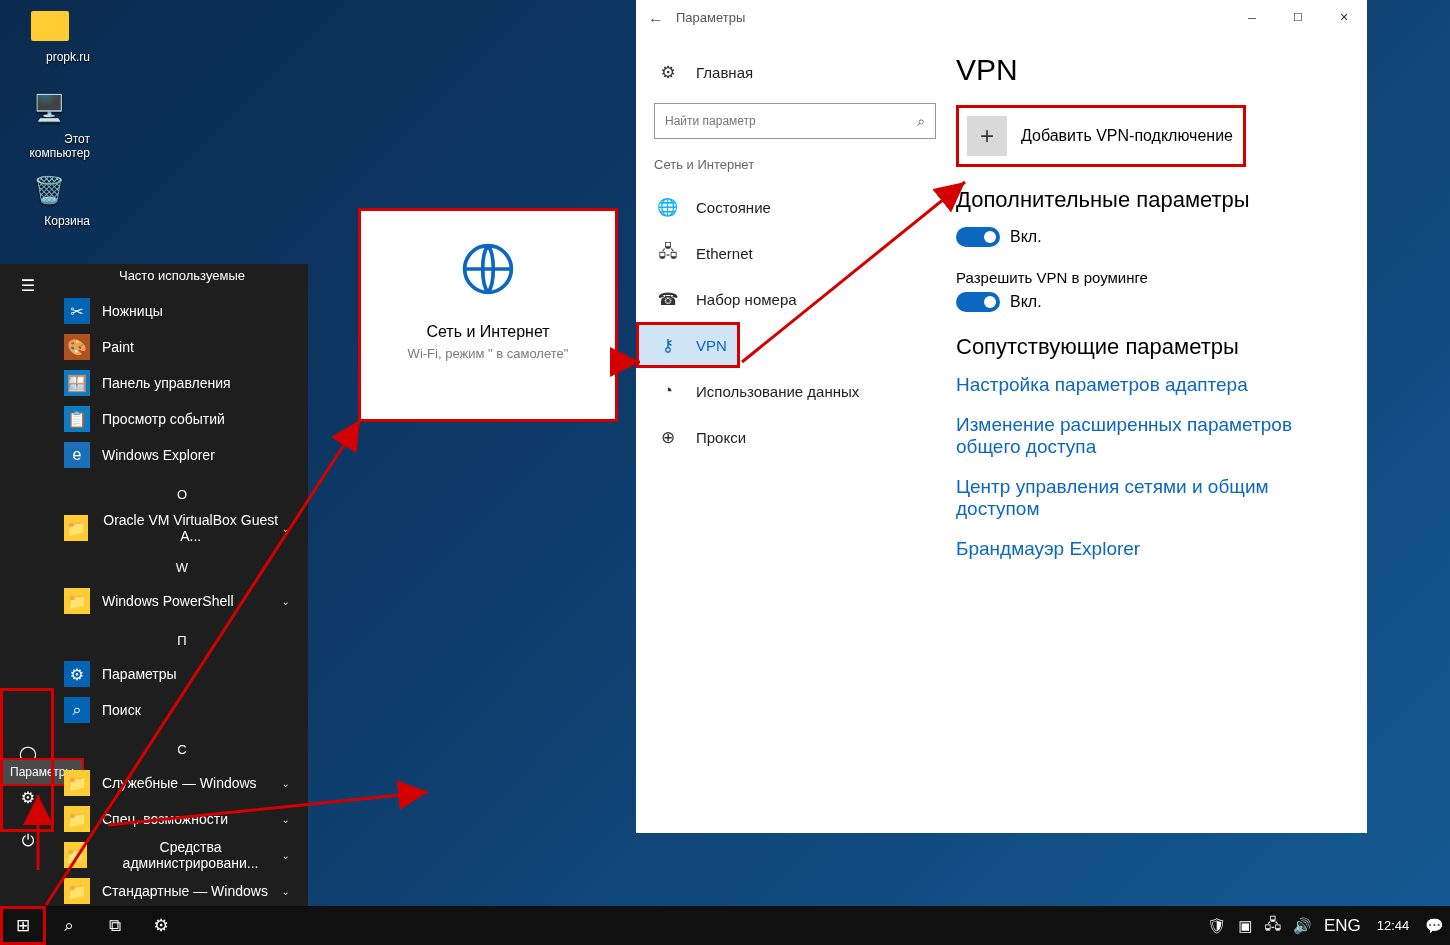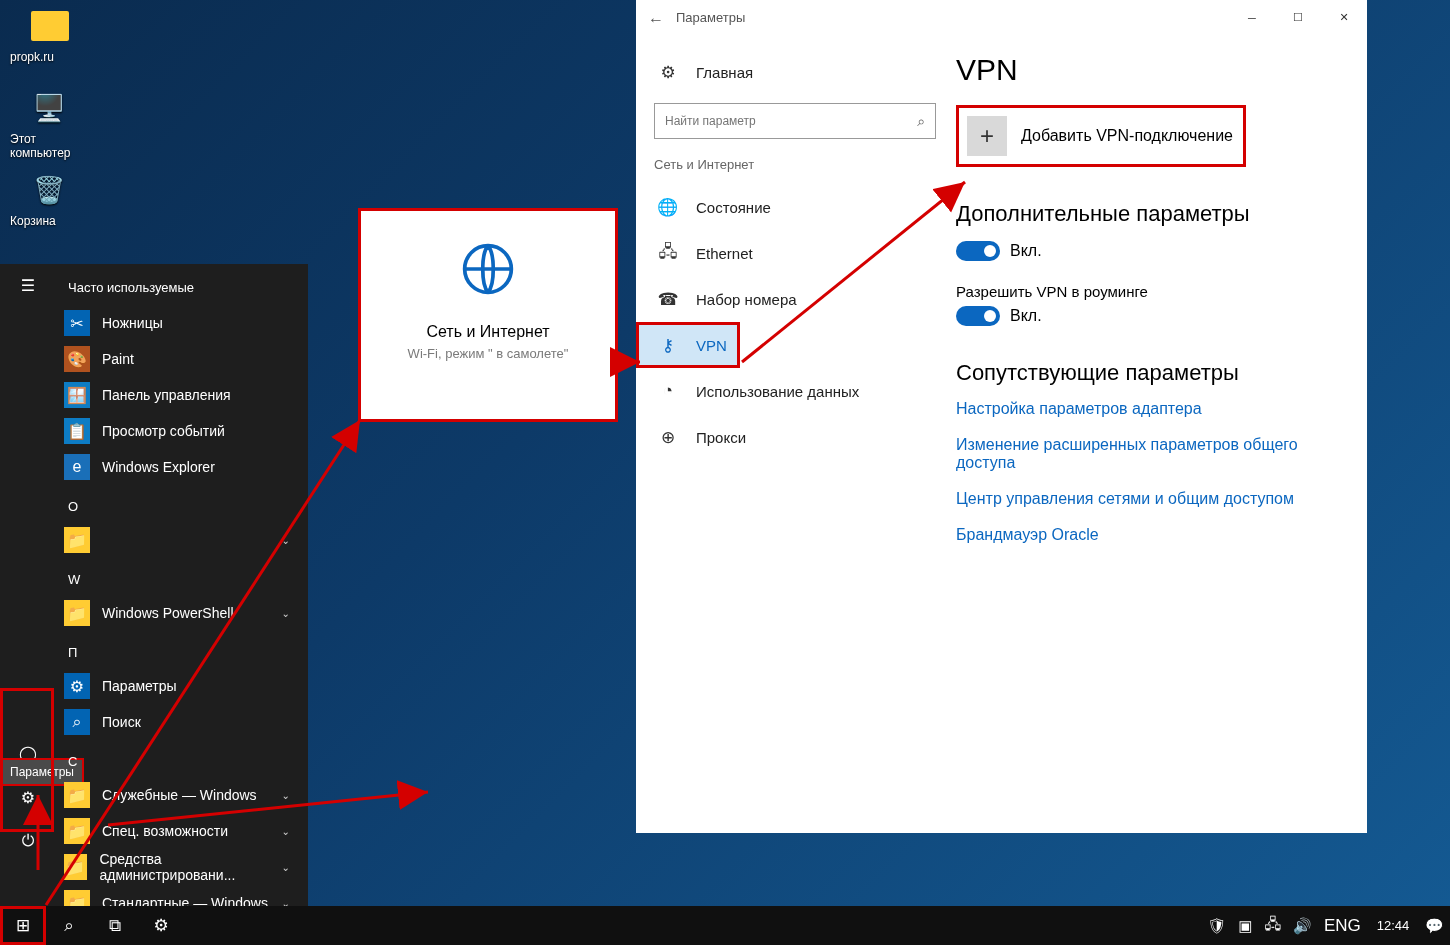--- a/index.html
+++ b/index.html
@@ -1,31 +1,31 @@
 <!DOCTYPE html>
 <html><head>
 <meta charset="utf-8">
 <style>
   * { margin:0; padding:0; box-sizing:border-box; font-family:"Segoe UI",Tahoma,sans-serif; }
   body { width:1450px; height:945px; overflow:hidden; position:relative; background:linear-gradient(135deg,#0a2b4f 0%,#0d3a68 40%,#145a93 100%); }
   
-  .desk-icon { position:absolute; width:80px; text-align:left; color:#fff; font-size:12px; text-shadow:0 1px 2px #000; }
+  .desk-icon { position:absolute; width:80px; text-align:right; color:#fff; font-size:12px; text-shadow:0 1px 2px #000; }
   .desk-icon .glyph { width:40px; height:40px; margin:0 auto 4px; display:flex; align-items:center; justify-content:center; font-size:26px; }
   .folder-tile { background:#ffcc33; width:38px; height:30px; border-radius:2px; }
   .pc-svg { color:#89c3ff; }
   .bin-svg { color:#cfe8ff; }
   
   .start { position:absolute; left:0; bottom:39px; width:308px; height:642px; background:#1e1e1e; color:#fff; overflow:hidden; }
   .start .rail { position:absolute; left:0; top:0; bottom:0; width:56px; }
   .rail .rail-btn { position:absolute; left:0; width:56px; height:42px; display:flex; align-items:center; justify-content:center; color:#fff; }
   .rail .rail-btn.ham  { top:0; }
   .rail .rail-btn.user { bottom:132px; }
   .rail .rail-btn.gear { bottom:88px; }
   .rail .rail-btn.pwr  { bottom:44px; }
-  .start .list { position:absolute; left:56px; right:0; top:0; bottom:0; padding-top:14px; overflow:hidden; }
+  .start .list { position:absolute; left:56px; right:0; top:0; bottom:0; padding-top:2px; overflow:hidden;text-align:center; }
   .header-line { font-size:13px; padding:2px 12px 10px; color:#fff; }
   .letter { font-size:13px; padding:14px 12px 8px; color:#fff; }
   .app { display:flex; align-items:center; height:36px; padding:0 8px; font-size:14px; }
   .app .tile { width:26px; height:26px; margin-right:12px; display:flex; align-items:center; justify-content:center; font-size:16px; }
   .app .chev { margin-left:auto; font-size:10px; opacity:.8; padding-right:10px; }
   .tile.scissors{ background:#0264b3; }
   .tile.paint   { background:#b0521f; }
   .tile.panel   { background:#0d7cc4; }
   .tile.evt     { background:#0d7cc4; }
   .tile.ie      { background:#1a6fb8; }
@@ -54,26 +54,26 @@
   .nav-row.sel .ico { color:#0b67c0; }
   .nav-row.home { margin-bottom:8px; }
   .search-wrap { display:flex; align-items:center; width:282px; height:36px; border:1px solid #999; margin:0 0 18px 0; padding:0 10px; color:#666; font-size:14px; }
   .search-wrap input { border:none; outline:none; flex:1; font-size:12px; }
   .nav-caption { color:#666; font-size:13px; margin:2px 0 12px; }
   .nav-row.vpn-red { border:3px solid #d40000; margin-left:-18px; padding-left:15px; width:104px; }
   .content { flex:1; padding:18px 22px 0 0; }
   h1.vpn { font-weight:400; font-size:30px; margin-bottom:18px; }
   .add-box { display:flex; align-items:center; border:3px solid #d40000; padding:8px; width:290px; }
   .add-plus { width:40px; height:40px; background:#d9d9d9; display:flex; align-items:center; justify-content:center; font-size:24px; margin-right:14px; color:#333; }
-  .sect-h { font-size:22px; font-weight:400; margin:34px 0 14px; }
+  .sect-h { font-size:22px; font-weight:400; margin:20px 0 14px; }
   .opt-label { font-size:15px; margin-bottom:6px; }
   .toggle { display:flex; align-items:center; margin-bottom:22px; }
   .toggle .track { width:44px; height:20px; border-radius:10px; background:#0b67c0; position:relative; margin-right:10px; }
   .toggle .thumb { width:12px; height:12px; border-radius:50%; background:#fff; position:absolute; right:4px; top:4px; }
-  .link { color:#0b67c0; font-size:16px; margin-bottom:18px; display:block; }
+  .link { color:#0b67c0; font-size:19px; margin-bottom:18px; display:block; }
   
   .taskbar { position:absolute; left:0; right:0; bottom:0; height:39px; background:#101010; color:#fff; display:flex; align-items:center; }
   .tb-left .tb-item, .tb-right .tb-item { height:39px; display:flex; align-items:center; justify-content:center; }
   .tb-left { display:flex; }
   .tb-left .tb-item { width:46px; font-size:17px; }
   .tb-right { margin-left:auto; display:flex; align-items:center; font-size:13px; }
   .tb-right .tb-item { padding:0 6px; font-size:15px; }
   .tb-right .lang { font-size:17px; }
   .tb-right .clock{ font-size:13px; padding:0 10px; }
   .start-redbox { position:absolute; left:0; bottom:0; width:46px; height:39px; border:3px solid #d40000; pointer-events:none; }
@@ -128,20 +128,21 @@
         </div>
         <div class="app">
           <div class="tile ie">e</div>
           <span>Windows Explorer</span>
         </div>
       </div>
     <div id="groups">
         <div class="letter">O</div>
         <div class="app">
           <div class="tile folder">📁</div>
+          <span>Oracle VM VirtualBox Guest A...</span>
           <span class="chev">⌄</span>
         </div>
         <div class="letter">W</div>
         <div class="app">
           <div class="tile folder">📁</div>
           <span>Windows PowerShell</span>
           <span class="chev">⌄</span>
         </div>
         <div class="letter">П</div>
         <div class="app">
@@ -249,21 +250,21 @@
       <div class="toggle">
           <div class="track">
             <div class="thumb"></div>
           </div>
           <span>Вкл.</span>
         </div>
       <div class="sect-h">Сопутствующие параметры</div>
       <a class="link">Настройка параметров адаптера</a>
       <a class="link">Изменение расширенных параметров общего доступа</a>
       <a class="link">Центр управления сетями и общим доступом</a>
-      <a class="link">Брандмауэр Oracle</a>
+      <a class="link">Брандмауэр Explorer</a>
     </div>
   </div>
 </div>
 
 <div class="taskbar">
   <div class="tb-left">
     <div class="tb-item">⊞</div>
     <div class="tb-item">⌕</div>
     <div class="tb-item">⧉</div>
     <div class="tb-item">⚙</div>

